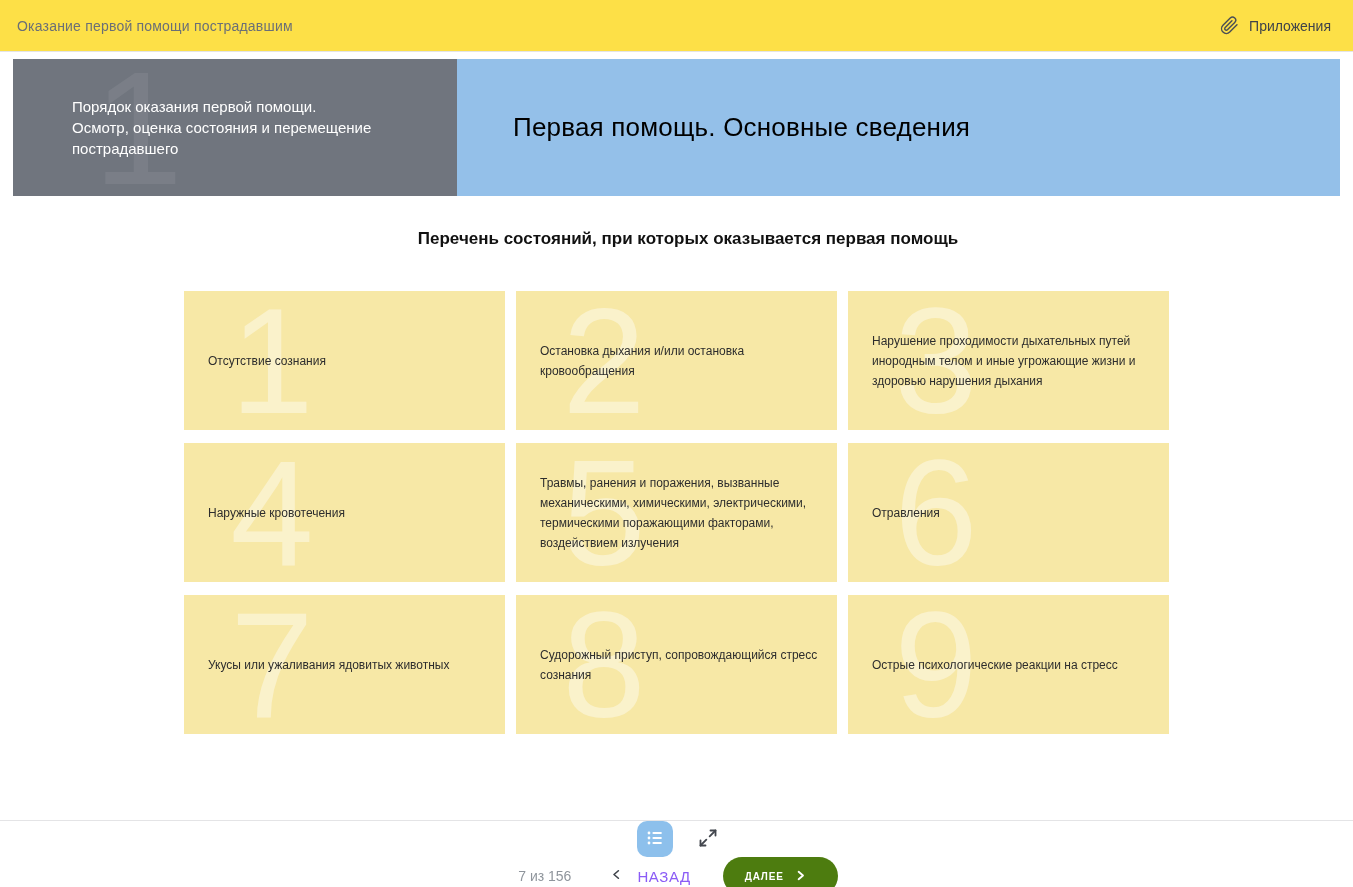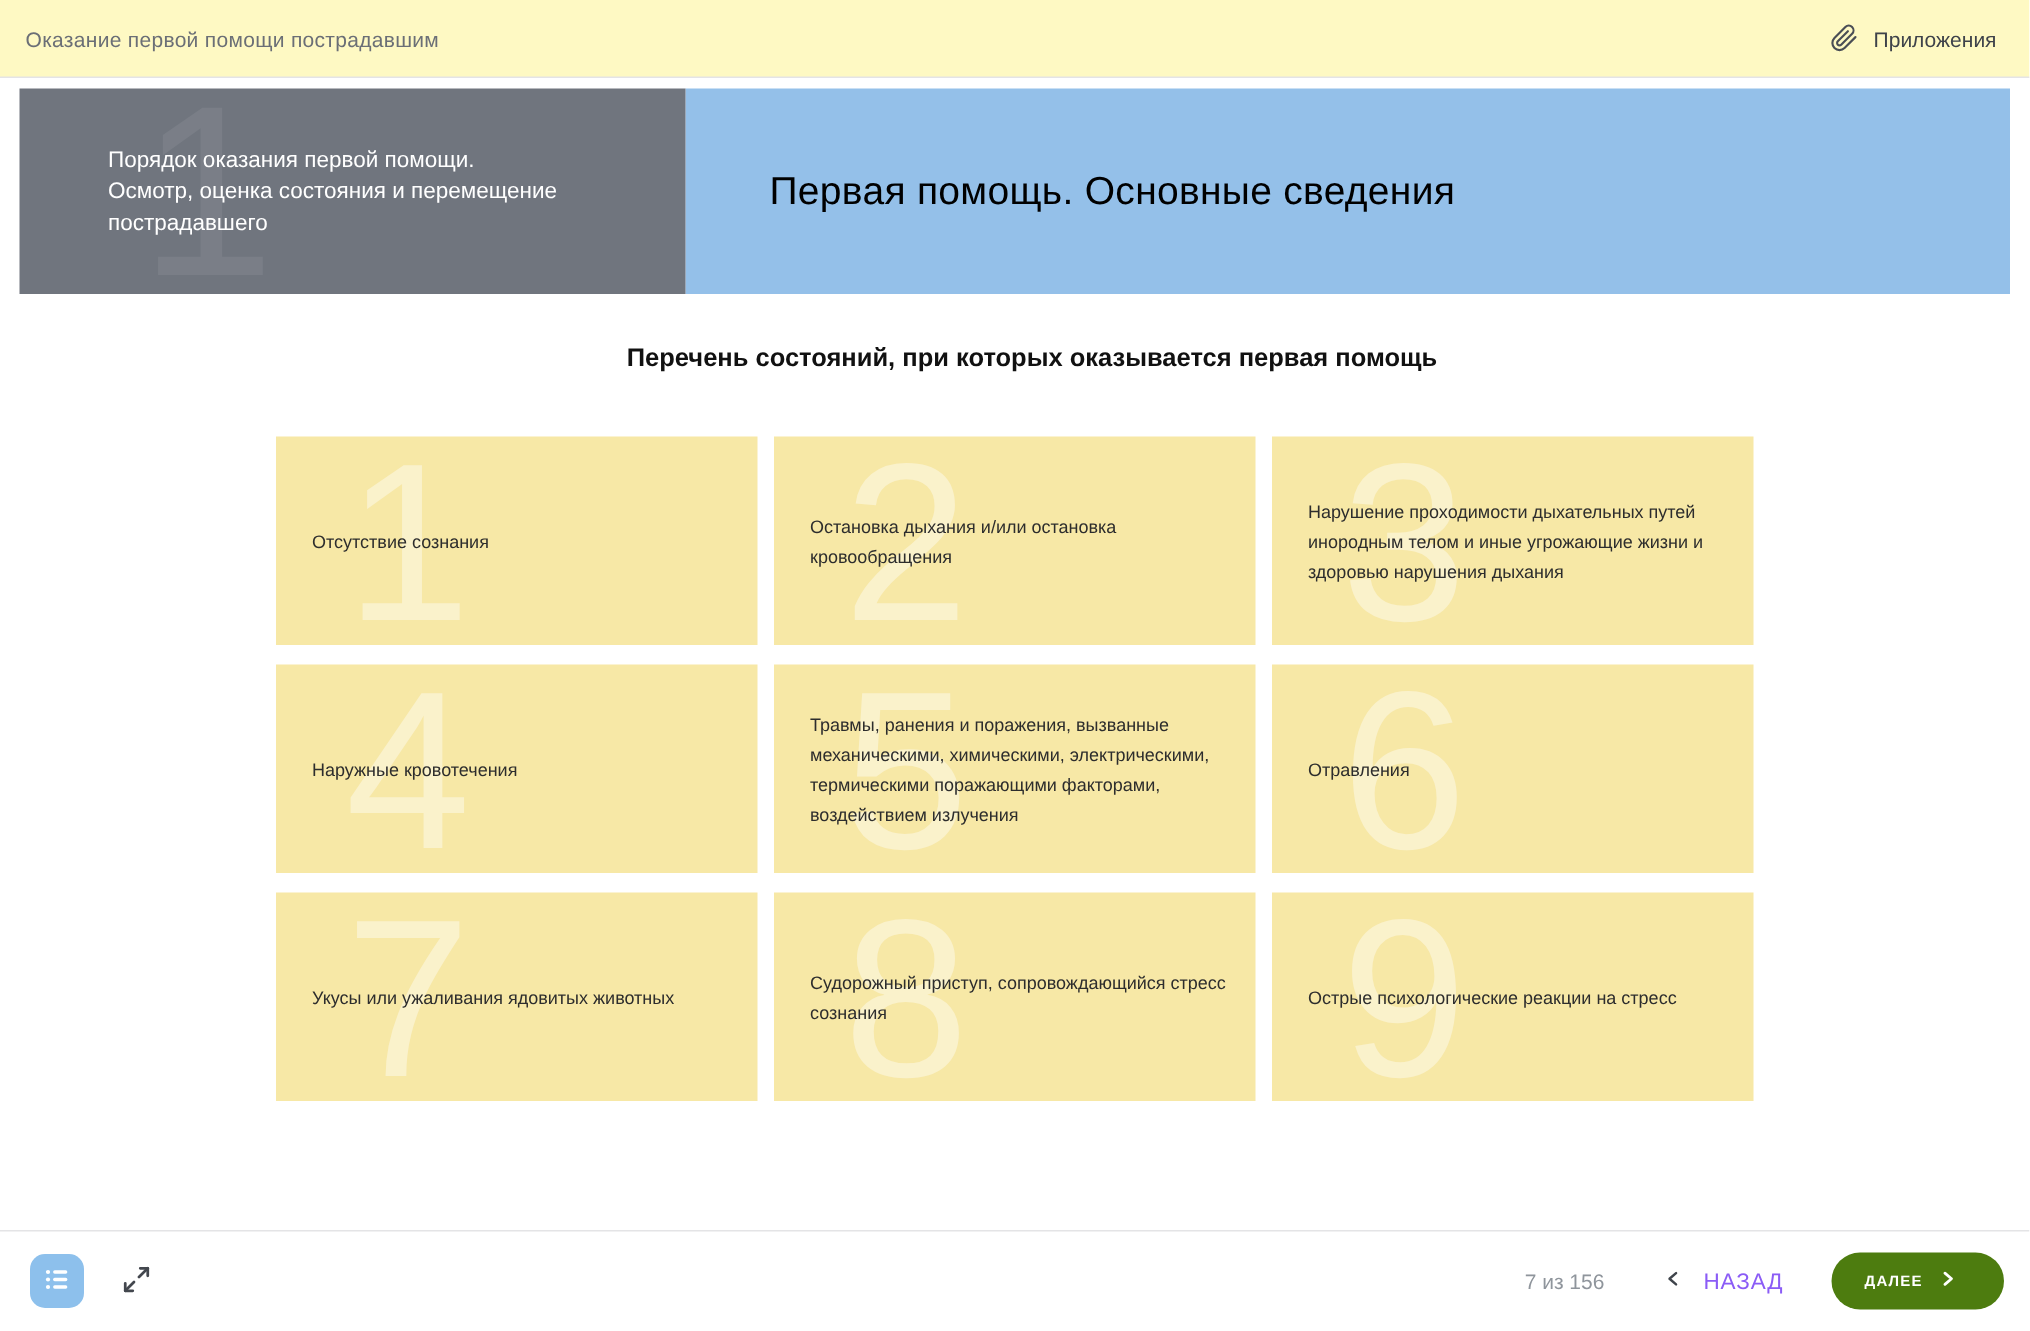--- a/index.html
+++ b/index.html
@@ -7,21 +7,21 @@
     width: 1353px; height: 887px;
     background: #ffffff;
     font-family: "Liberation Sans", sans-serif;
     overflow: hidden;
     position: relative;
   }
 
   
   .topbar {
     height: 52px;
-    background: #fef9c3;
+    background: #fde047;
     border-bottom: 1px solid #e4e4e6;
     display: flex;
     align-items: center;
     justify-content: space-between;
     padding: 0 18px 0 17px;
   }
   .topbar-title {
     font-size: 14px;
     color: #6b6f76;
     letter-spacing: .2px;
@@ -132,20 +132,21 @@
   .footer {
     position: absolute;
     left: 0; right: 0; bottom: 0;
     height: 67px;
     background: #ffffff;
     border-top: 1px solid #e4e4e6;
     display: flex;
     align-items: center;
     justify-content: space-between;
     padding: 0 17px 0 20px;
+    flex-direction: column;
   }
   .footer-left {
     display: flex;
     align-items: center;
     gap: 23px;
   }
   .menu-btn {
     width: 36px; height: 36px;
     border: none;
     border-radius: 10px;

